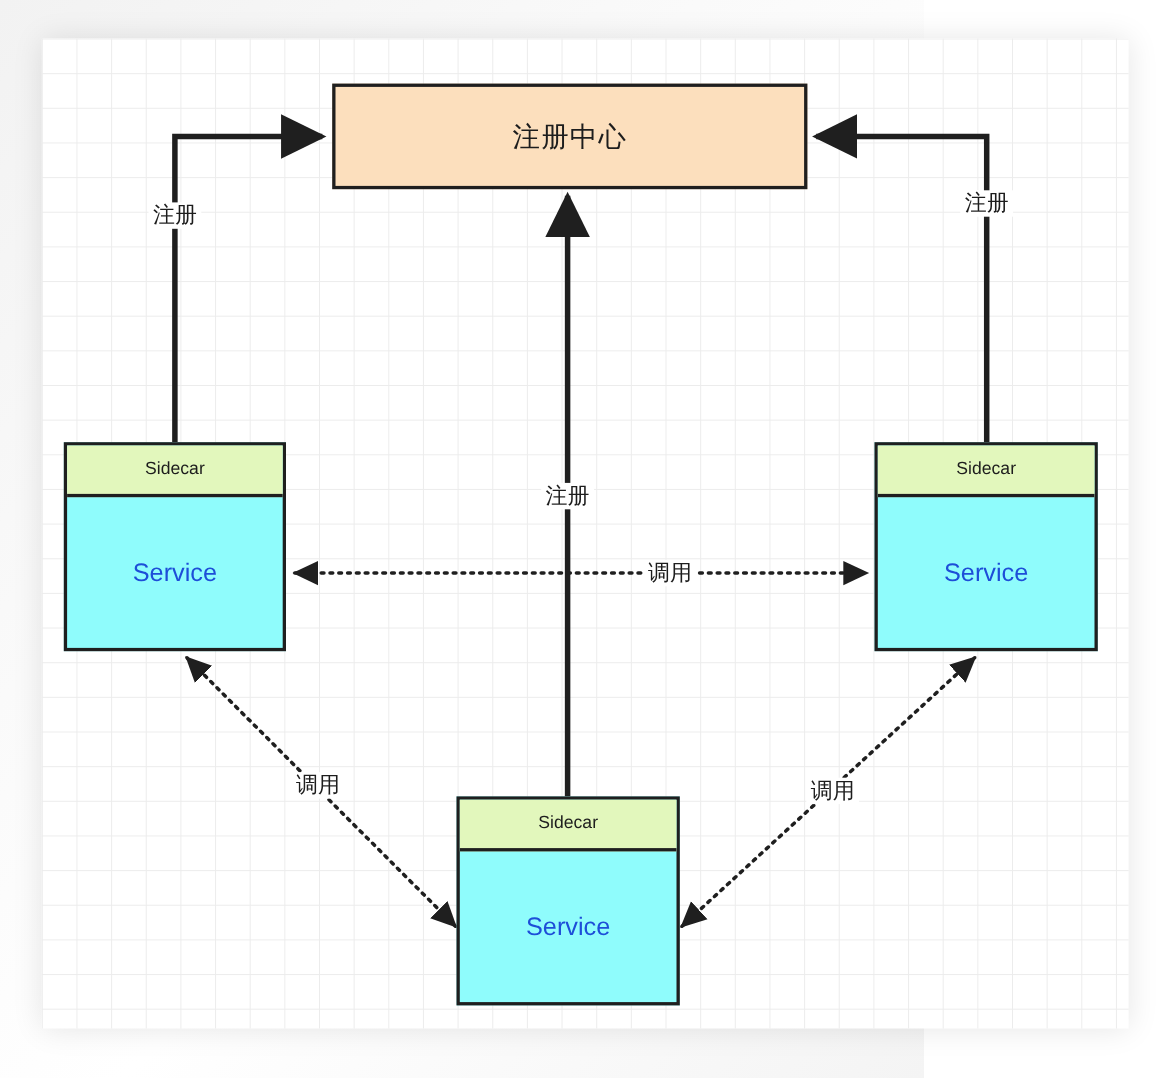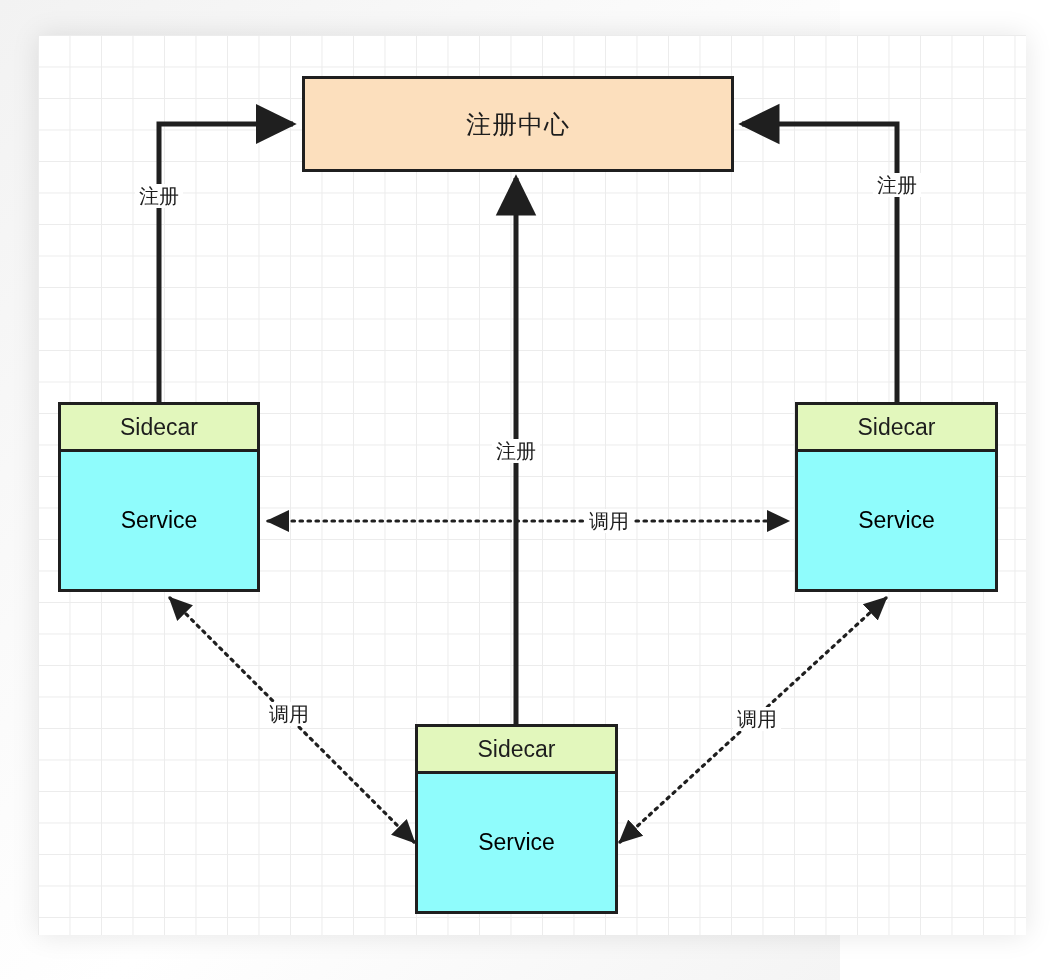--- a/index.html
+++ b/index.html
@@ -70,28 +70,28 @@
     background: #8ffcfc;
   }
   .svc .sidecar-band {
     box-sizing: border-box;
     background: #e2f7bc;
     border-bottom: 3px solid #1f1f1f;
     display: flex;
     align-items: center;
     justify-content: center;
     color: #1d1d1d;
-    font-size: 23px;
+    font-size: 16px;
   }
   .svc .svc-body {
     flex: 1;
     display: flex;
     align-items: center;
     justify-content: center;
-    color: #000000;
+    color: #1d4ed8;
     font-size: 23px;
   }
 
   
   .edge-label {
     position: absolute;
     background: #ffffff;
     color: #1d1d1d;
     font-size: 20px;
     line-height: 1;

